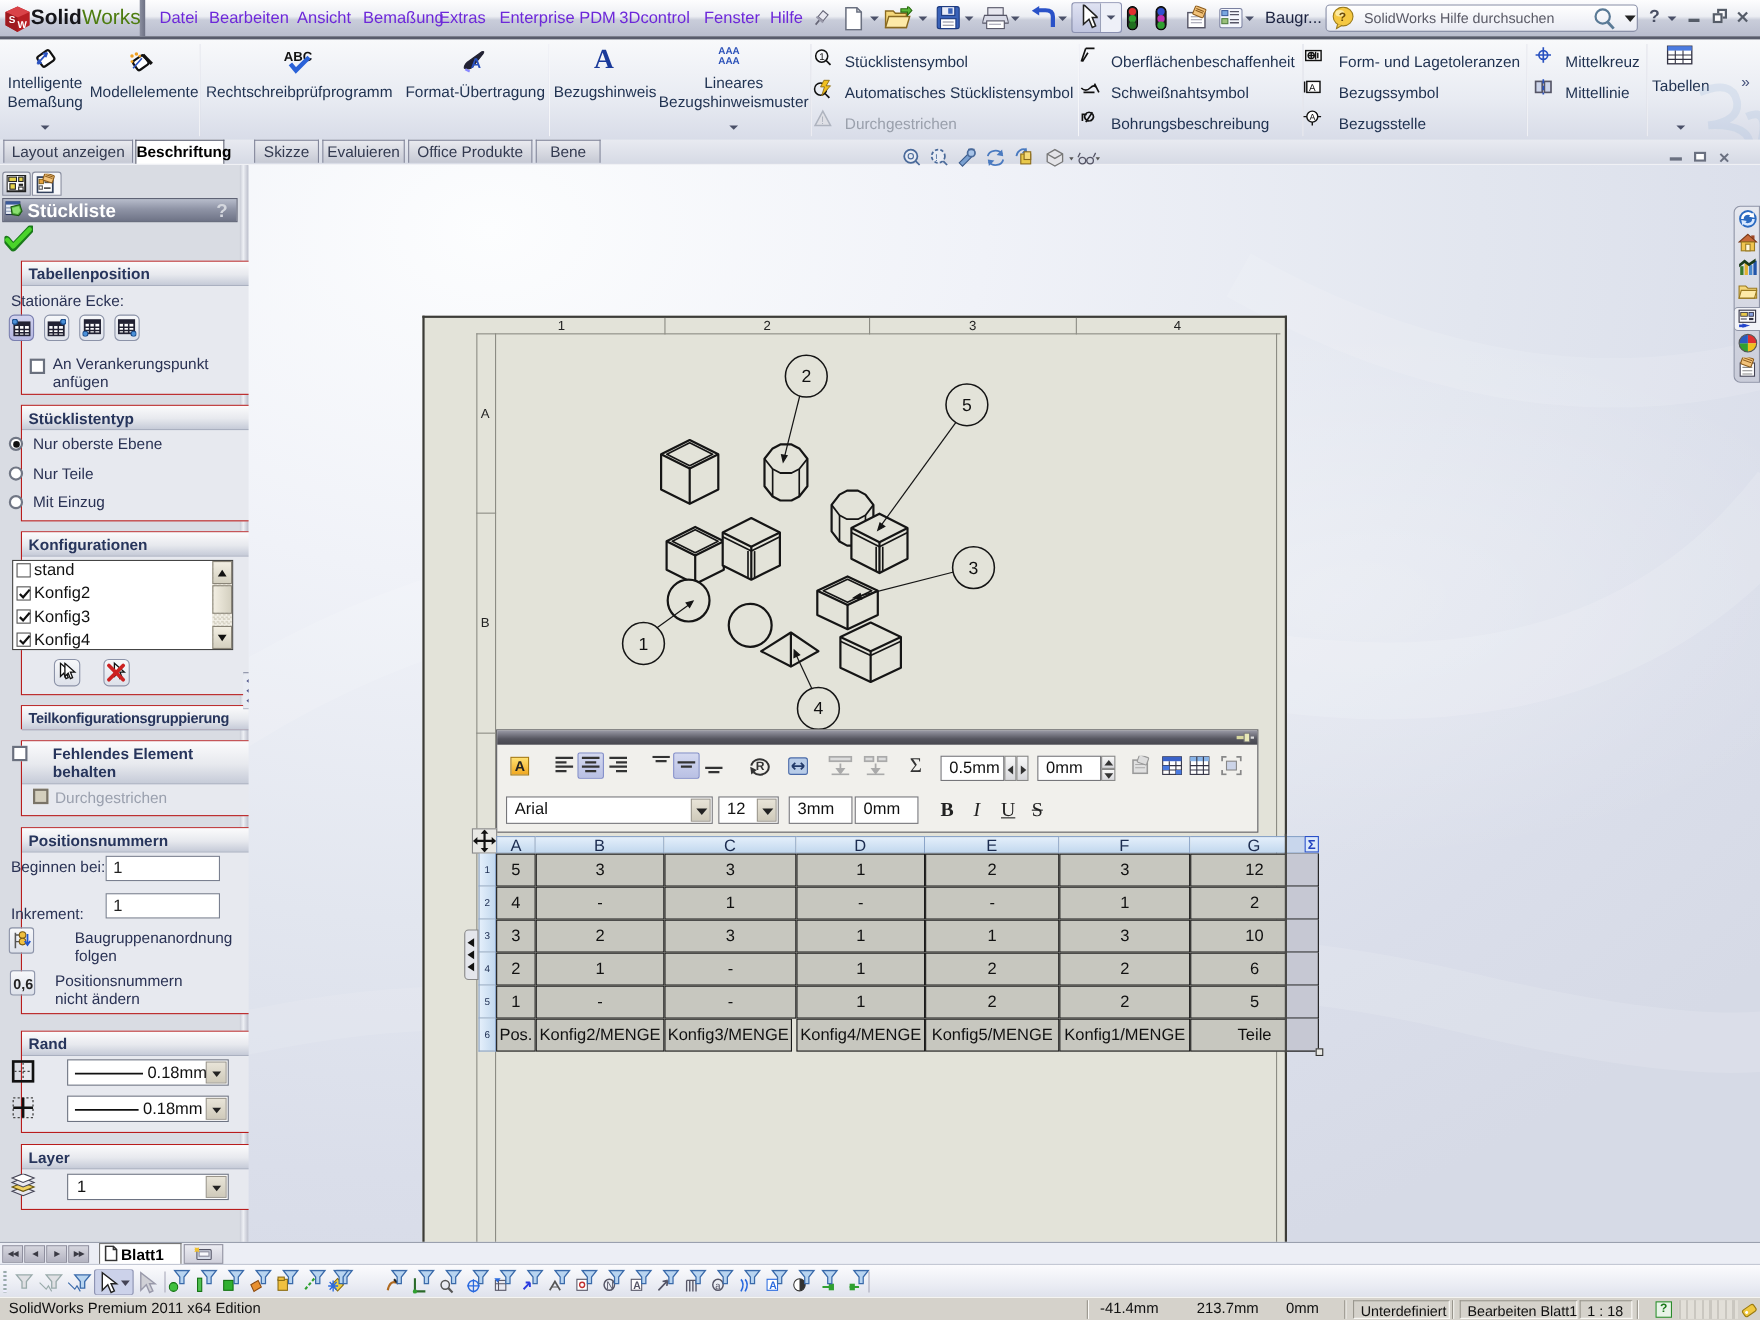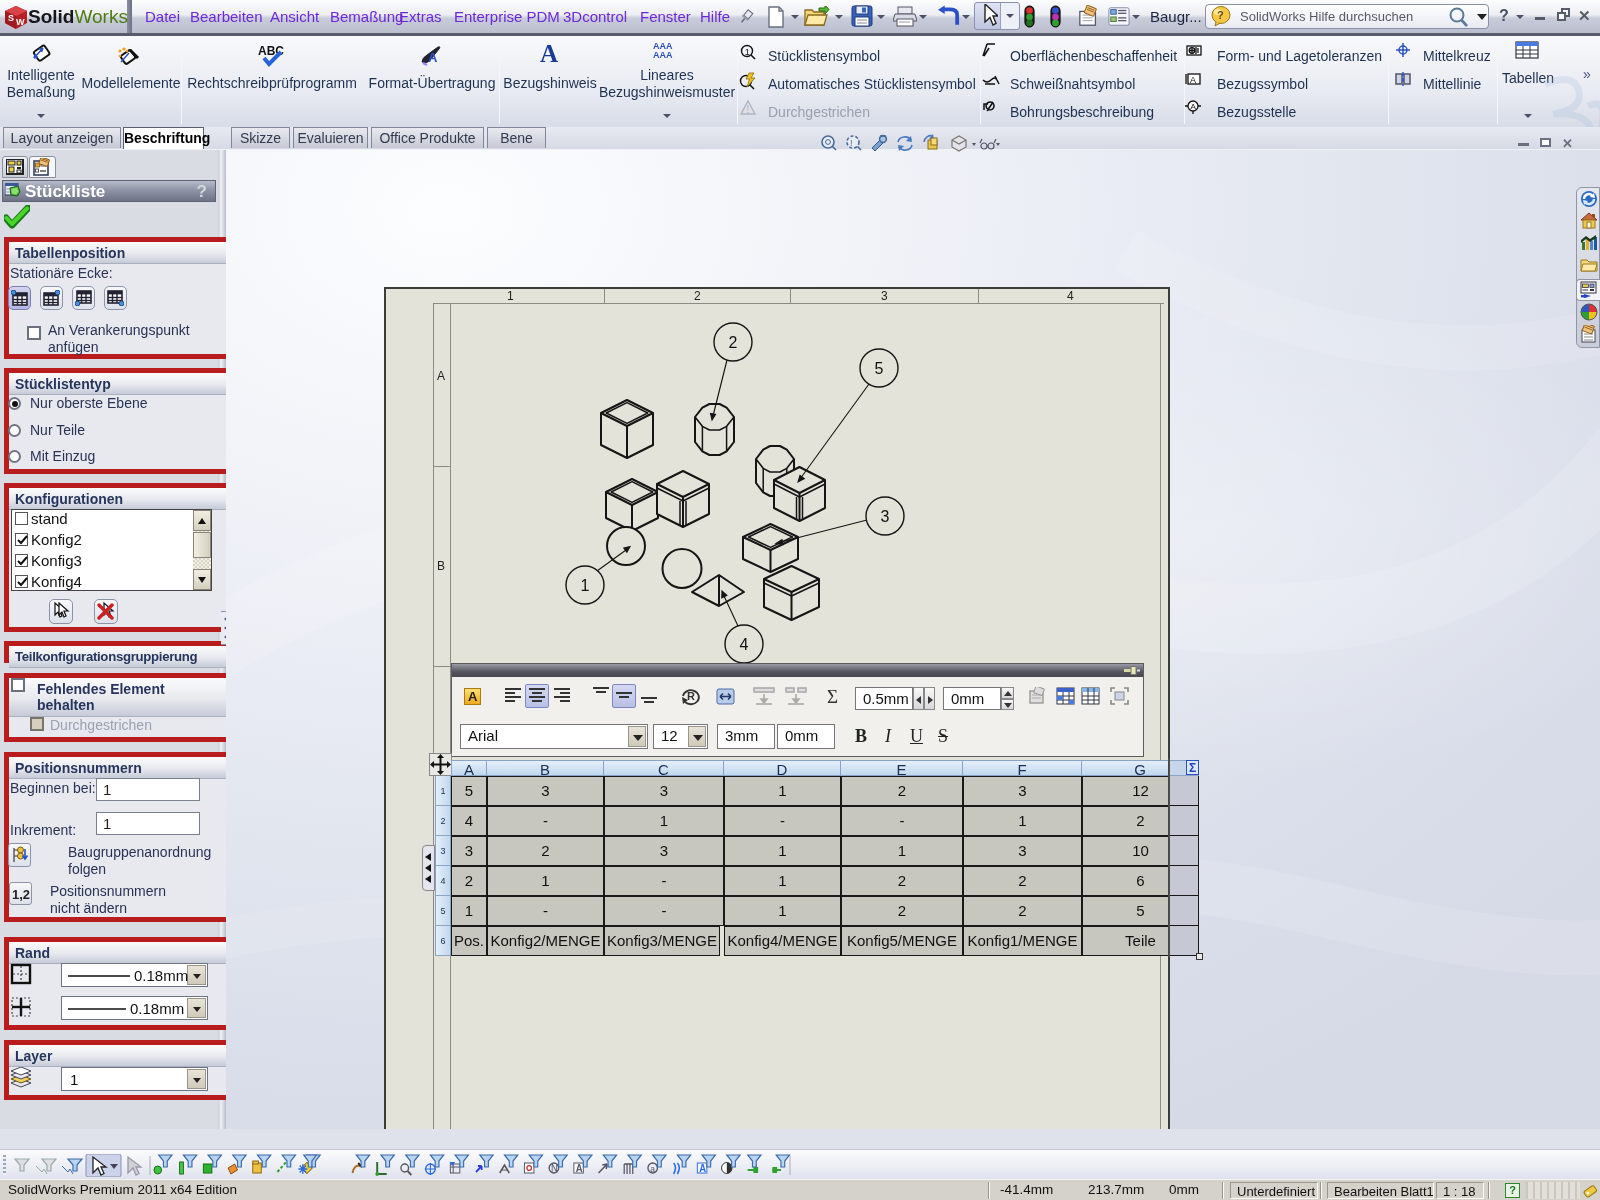--- a/index.html
+++ b/index.html
@@ -20,21 +20,21 @@
 #tabrow{left:0;top:127px;width:1600px;height:22px;background:linear-gradient(#e8eaf1,#d6dae5)}
 .ctab{position:absolute;top:0;height:21px;border:1px solid #82869a;border-bottom:none;background:linear-gradient(#e9eaef,#c6c9d4);font-size:14px;color:#333a50;text-align:center;padding-top:2px}
 .ctab.active{background:#fff;font-weight:bold;color:#000;height:22px;border-color:#5a5e70}
 #belowtabs{left:0;top:149px;width:1600px;height:2px;background:#f0f1f5}
 
 #panel{left:0;top:150px;width:218px;height:979px;background:#d9dce3}
 #pdivider{left:218px;top:150px;width:8px;height:979px;background:linear-gradient(90deg,#c9ccd6,#eef0f5 40%,#b9bcc9)}
 .ptab{position:absolute;width:26px;height:22px;border:1px solid #8a8fa0;border-radius:3px 3px 0 0;background:linear-gradient(#eff0f4,#c8ccd8)}
 .ptab.active{background:#f6f7fa}
 #pmhead{left:2px;top:180px;width:214px;height:22px;background:linear-gradient(#b7bccb,#8f94a6 45%,#6e7386);border:1px solid #5f6375;color:#fff;font-weight:bold;font-size:17px}
-.grp{position:absolute;left:4px;width:246px;background:#e7e9ef;border:5px solid #b91c1c}
+.grp{position:absolute;left:19px;width:246px;background:#e7e9ef;border:1px solid #b91c1c}
 .ghead{position:absolute;left:0;top:0;width:100%;height:22px;background:linear-gradient(#fbfbfc,#e7e9ee 55%,#c6cbd8);border-bottom:1px solid #aab0c0;color:#27355c;font-weight:bold;font-size:14px;padding:3px 0 0 6px}
 .chev{position:absolute;right:6px;top:5px;width:11px;height:11px;color:#5a6288;font-size:11px;line-height:5px;font-weight:bold}
 .ptext{position:absolute;font-size:14px;color:#2a3254;white-space:nowrap}
 .pgray{position:absolute;font-size:14px;color:#9aa0ae;white-space:nowrap}
 .cbx{position:absolute;width:14px;height:14px;background:#fff;border:2px solid #6a707e}
 .radio{position:absolute;width:13px;height:13px;border-radius:50%;background:#fff;border:2px solid #707684}
 .pinput{position:absolute;background:#fff;border:1px solid #7a8090;font-size:15px;color:#222;padding:2px 0 0 6px}
 .combo{position:absolute;background:#fff;border:1px solid #6d7382}
 .cArrow{position:absolute;right:1px;top:1px;bottom:1px;width:19px;background:linear-gradient(#e8e4d8,#cfcaba);border:1px solid #9a958a}
 .cArrow:after{content:"";position:absolute;left:5px;top:8px;border-left:4px solid transparent;border-right:4px solid transparent;border-top:5px solid #222}
@@ -507,21 +507,21 @@
         <line x1="3" y1="2" x2="3" y2="16" stroke="#555" stroke-width="1.4"></line>
         <line x1="3" y1="4" x2="8" y2="4" stroke="#555" stroke-width="1.2"></line>
         <line x1="3" y1="10" x2="8" y2="10" stroke="#555" stroke-width="1.2"></line>
         <circle cx="9.5" cy="4" r="3" fill="#f0c040" stroke="#7a5a10"></circle>
         <circle cx="9.5" cy="10" r="3" fill="#f0c040" stroke="#7a5a10"></circle>
         <path d="M14 3 L14 12 M11.5 9.5 L14 13 L16.5 9.5" fill="none" stroke="#2255cc" stroke-width="1.6"></path>
       </svg>
     <div class="ptext" style="left:68px;top:844px">Baugruppenanordnung</div>
     <div class="ptext" style="left:68px;top:861px">folgen</div>
     <div class="sbtn" style="left:9px;top:882px;border-radius:3px;width:23px;height:23px"></div>
-    <div class="abs" style="left:12px;top:887px;font-size:13px;font-weight:bold;color:#222">1,2</div>
+    <div class="abs" style="left:12px;top:887px;font-size:13px;font-weight:bold;color:#222">0,6</div>
     <div class="ptext" style="left:50px;top:883px">Positionsnummern</div>
     <div class="ptext" style="left:50px;top:900px">nicht ändern</div>
 
     <div class="grp" style="top:937px;height:93px">
       <div class="ghead">Rand<span class="chev">⌃<br>⌃</span></div>
     </div>
     <svg class="abs" style="left:10px;top:963px" width="22" height="22" viewBox="0 0 22 22">
         <rect x="2" y="2" width="18" height="18" fill="none" stroke="#111" stroke-width="2.4"></rect>
         <g stroke="#444" stroke-width="1.2" stroke-dasharray="2 2">
           <line x1="11" y1="3" x2="11" y2="19"></line>
@@ -1001,20 +1001,39 @@
 
     <div class="abs" style="left:422px;top:845px;width:13px;height:46px;background:#e4e6ec;border:1px solid #888;border-radius:4px 0 0 4px"></div>
     <div class="abs" style="left:425px;top:853px;width:0;height:0;border-top:4px solid transparent;border-bottom:4px solid transparent;border-right:6px solid #111"></div>
     <div class="abs" style="left:425px;top:864px;width:0;height:0;border-top:4px solid transparent;border-bottom:4px solid transparent;border-right:6px solid #111"></div>
     <div class="abs" style="left:425px;top:875px;width:0;height:0;border-top:4px solid transparent;border-bottom:4px solid transparent;border-right:6px solid #111"></div>
 
     <div class="abs" style="left:1168px;top:758px;width:2px;height:199px;background:#4a4a48"></div>
     <div class="abs" style="left:1196px;top:953px;width:7px;height:7px;background:#e8e8e4;border:1px solid #333"></div>
   </div>
 
+  <div class="abs" id="sheettabs">
+    <div class="navb" style="left:2px">◀◀</div>
+    <div class="navb" style="left:22px">◀</div>
+    <div class="navb" style="left:42px">▶</div>
+    <div class="navb" style="left:62px">▶▶</div>
+    <div class="abs" style="left:90px;top:0;width:75px;height:19px;background:#fff;border:1px solid #777;border-bottom:none"></div>
+    <svg class="abs" style="left:94px;top:2px" width="14" height="15" viewBox="0 0 14 15">
+        <path d="M2 1 L9 1 L12 4 L12 14 L2 14 Z" fill="#fff" stroke="#333" stroke-width="1.4"></path>
+        <path d="M9 1 L9 4 L12 4" fill="none" stroke="#333" stroke-width="1.2"></path>
+      </svg>
+    <div class="abs" style="left:110px;top:2px;font-size:14px;font-weight:bold;color:#000">Blatt1</div>
+    <div class="abs" style="left:167px;top:1px;width:36px;height:18px;background:linear-gradient(#ececf2,#cfcfda);border:1px solid #8f8f9e"></div>
+    <svg class="abs" style="left:176px;top:4px" width="17" height="12" viewBox="0 0 17 12">
+        <rect x="3" y="2" width="13" height="9" rx="1" fill="#d8dce8" stroke="#556"></rect>
+        <rect x="5" y="4" width="9" height="4" fill="#f8f8fc" stroke="#889"></rect>
+        <circle cx="3" cy="2" r="2" fill="#f0c030"></circle>
+        <path d="M1 0 L5 4 M5 0 L1 4" stroke="#f0c030" stroke-width="1"></path>
+      </svg>
+  </div>
   <div class="abs" id="ftoolbar">
     <div class="abs" style="left:3px;top:5px;width:3px;height:20px;background:repeating-linear-gradient(#9aa 0 2px,#eef 2px 4px)"></div>
     <svg class="abs" style="left:0px;top:4px" width="1600" height="23" viewBox="0 0 1600 23">
       <defs>
         <g id="fun">
             <path d="M0 0 L14 0 L9 6 L9 12 L5 12 L5 6 Z" fill="#b8d4f0" stroke="#3a6aaa" stroke-width="1.2"></path>
           </g>
         <g id="fung">
             <path d="M0 0 L14 0 L9 6 L9 12 L5 12 L5 6 Z" fill="#e0e0e4" stroke="#9aa" stroke-width="1.2"></path>
           </g>

